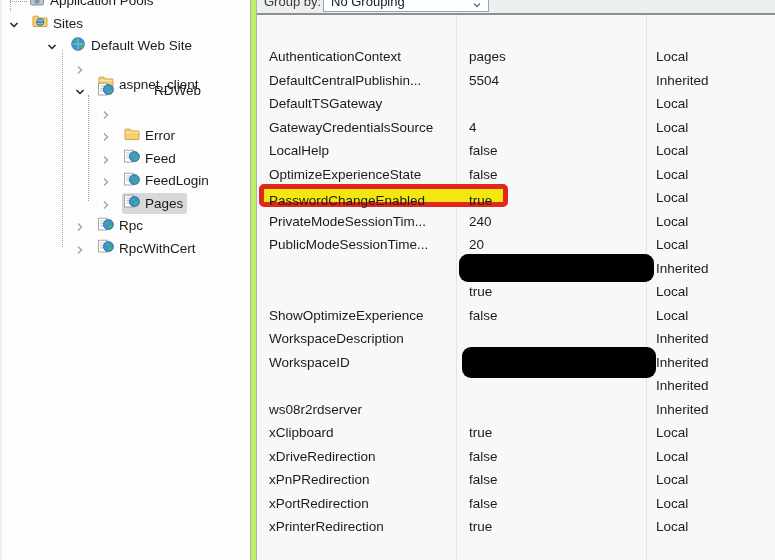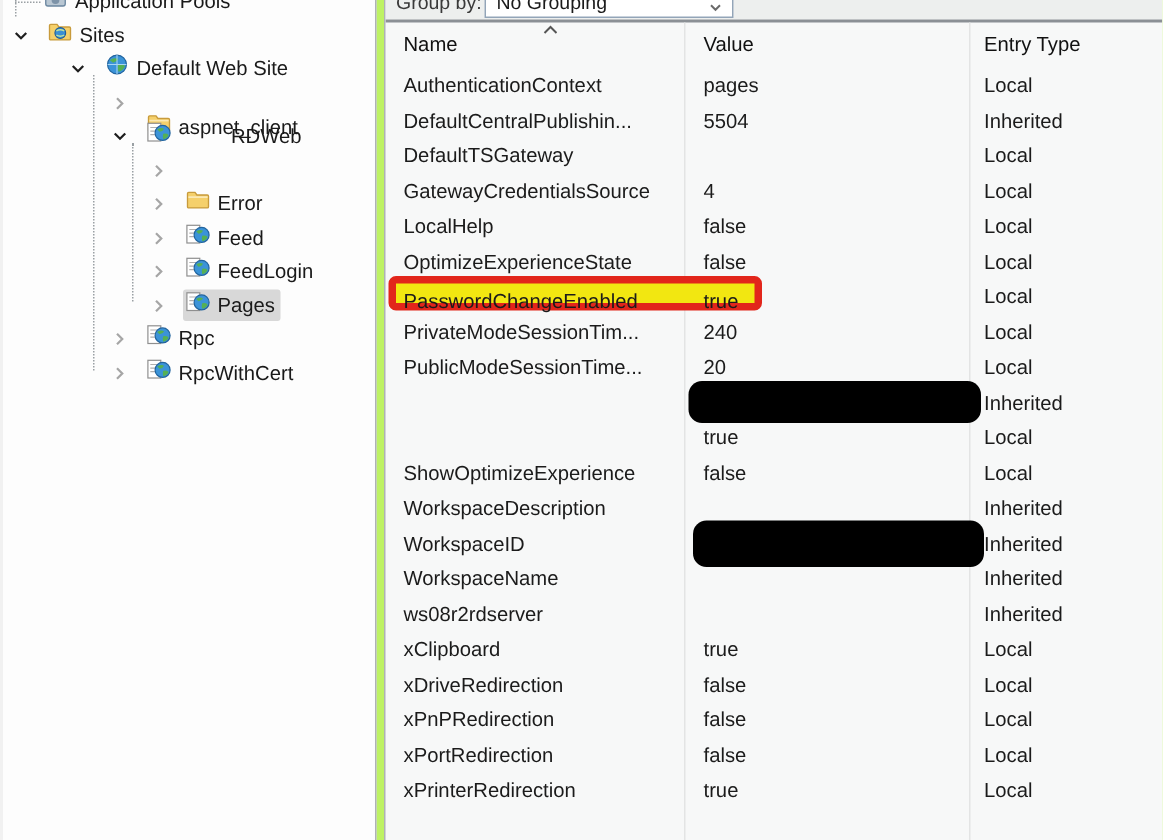--- a/index.html
+++ b/index.html
@@ -232,28 +232,20 @@
         <svg id="groupby-caret" viewBox="0 0 10 10">
           <polyline points="2,3.5 5,6.5 8,3.5" fill="none" stroke="#6a6a6a" stroke-width="1.3"></polyline>
         </svg>
       </div>
     </div>
     <div id="header-line"></div>
 
     <div class="col-sep" style="left:199px;"></div>
     <div class="col-sep" style="left:389px;"></div>
 
-    <div id="list-header">
-      <svg id="sort-caret" viewBox="0 0 12 10">
-        <polyline points="2,7 6,3 10,7" fill="none" stroke="#555" stroke-width="1.3"></polyline>
-      </svg>
-      <span class="hdr" style="left:12px;">Name</span>
-      <span class="hdr" style="left:212px;">Value</span>
-      <span class="hdr" style="left:399px;">Entry Type</span>
-    </div>
 
     <div id="rows">
         <div class="lrow" style="top: 0px;">
           <span class="cell c-name">AuthenticationContext</span>
           <span class="cell c-value">pages</span>
           <span class="cell c-entry">Local</span>
         </div>
         <div class="lrow" style="top: 23.5px;">
           <span class="cell c-name">DefaultCentralPublishin...</span>
           <span class="cell c-value">5504</span>
@@ -311,21 +303,20 @@
           <span class="cell c-name">WorkspaceDescription</span>
           <span class="cell c-value"></span>
           <span class="cell c-entry">Inherited</span>
         </div>
         <div class="lrow" style="top: 305.5px;">
           <span class="cell c-name">WorkspaceID</span>
           <span class="cell c-value"></span>
           <span class="cell c-entry">Inherited</span>
         </div>
         <div class="lrow" style="top: 329px;">
-          <span class="cell c-name">WorkspaceName</span>
           <span class="cell c-value"></span>
           <span class="cell c-entry">Inherited</span>
         </div>
         <div class="lrow" style="top: 352.5px;">
           <span class="cell c-name">ws08r2rdserver</span>
           <span class="cell c-value"></span>
           <span class="cell c-entry">Inherited</span>
         </div>
         <div class="lrow" style="top: 376px;">
           <span class="cell c-name">xClipboard</span>

